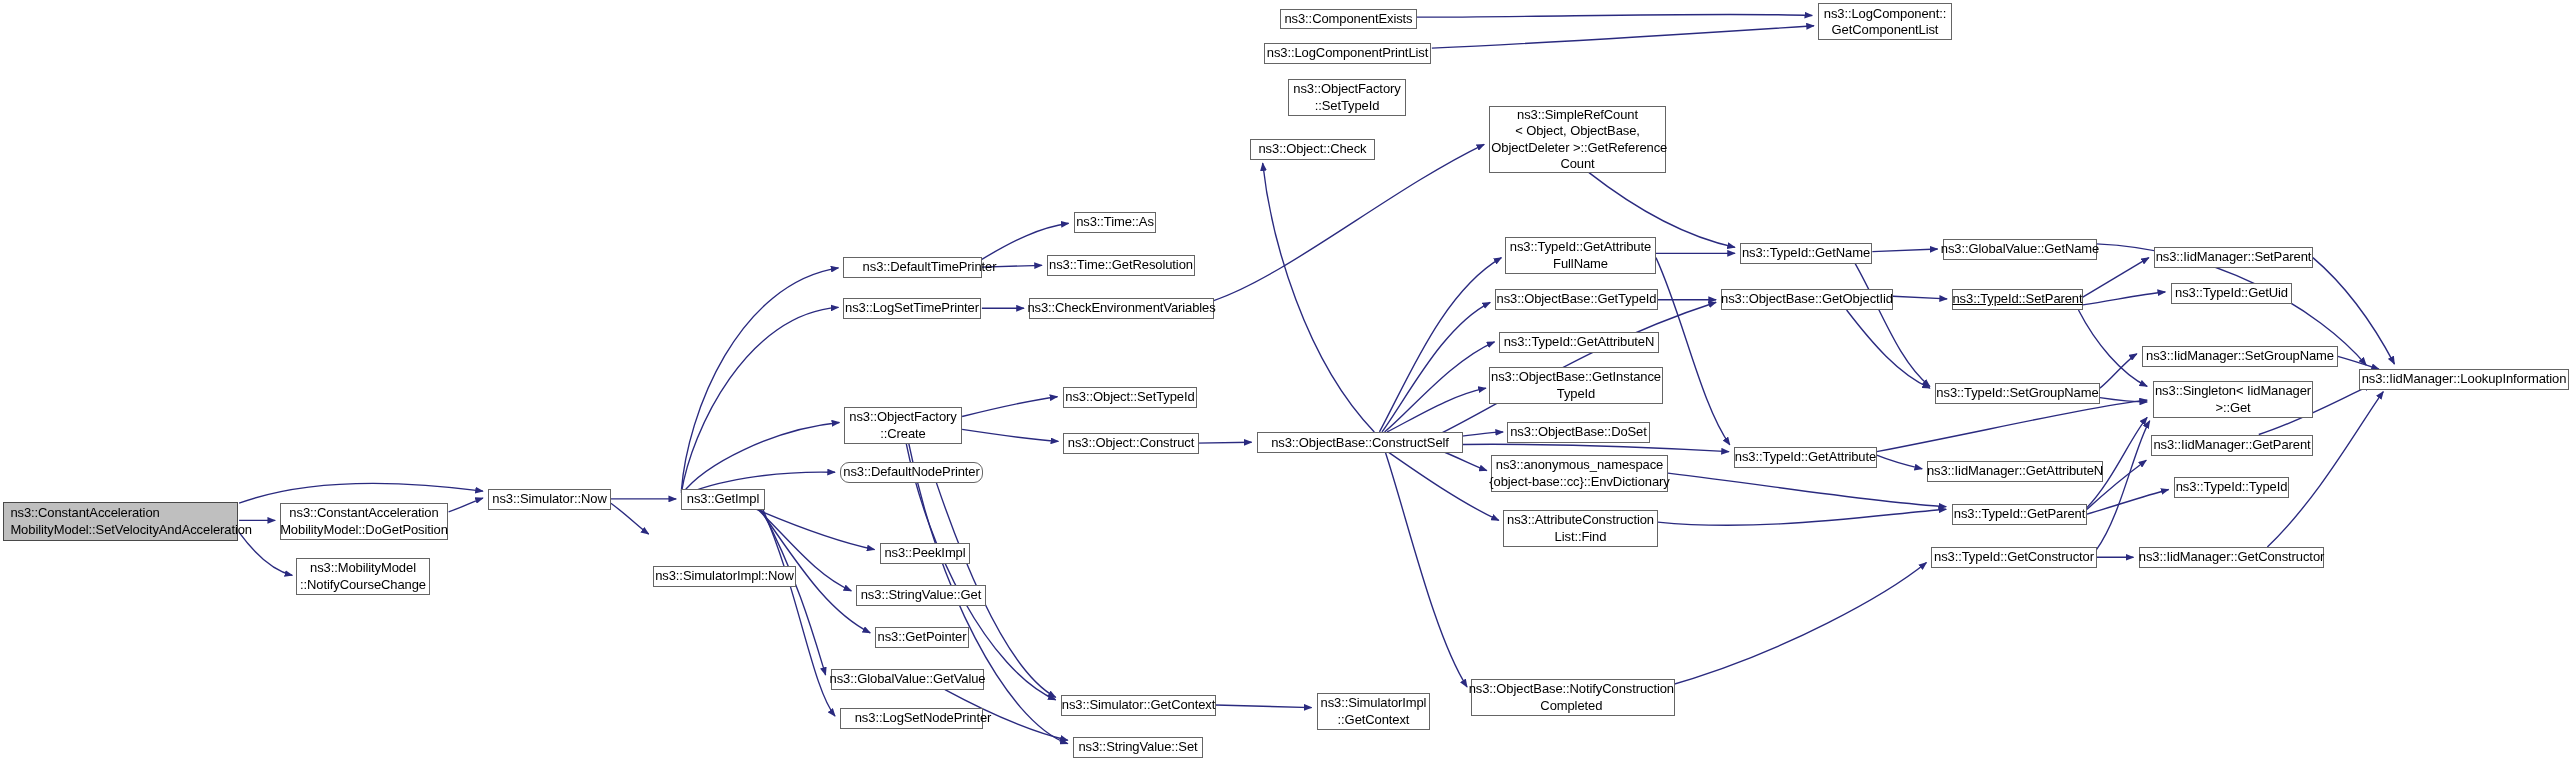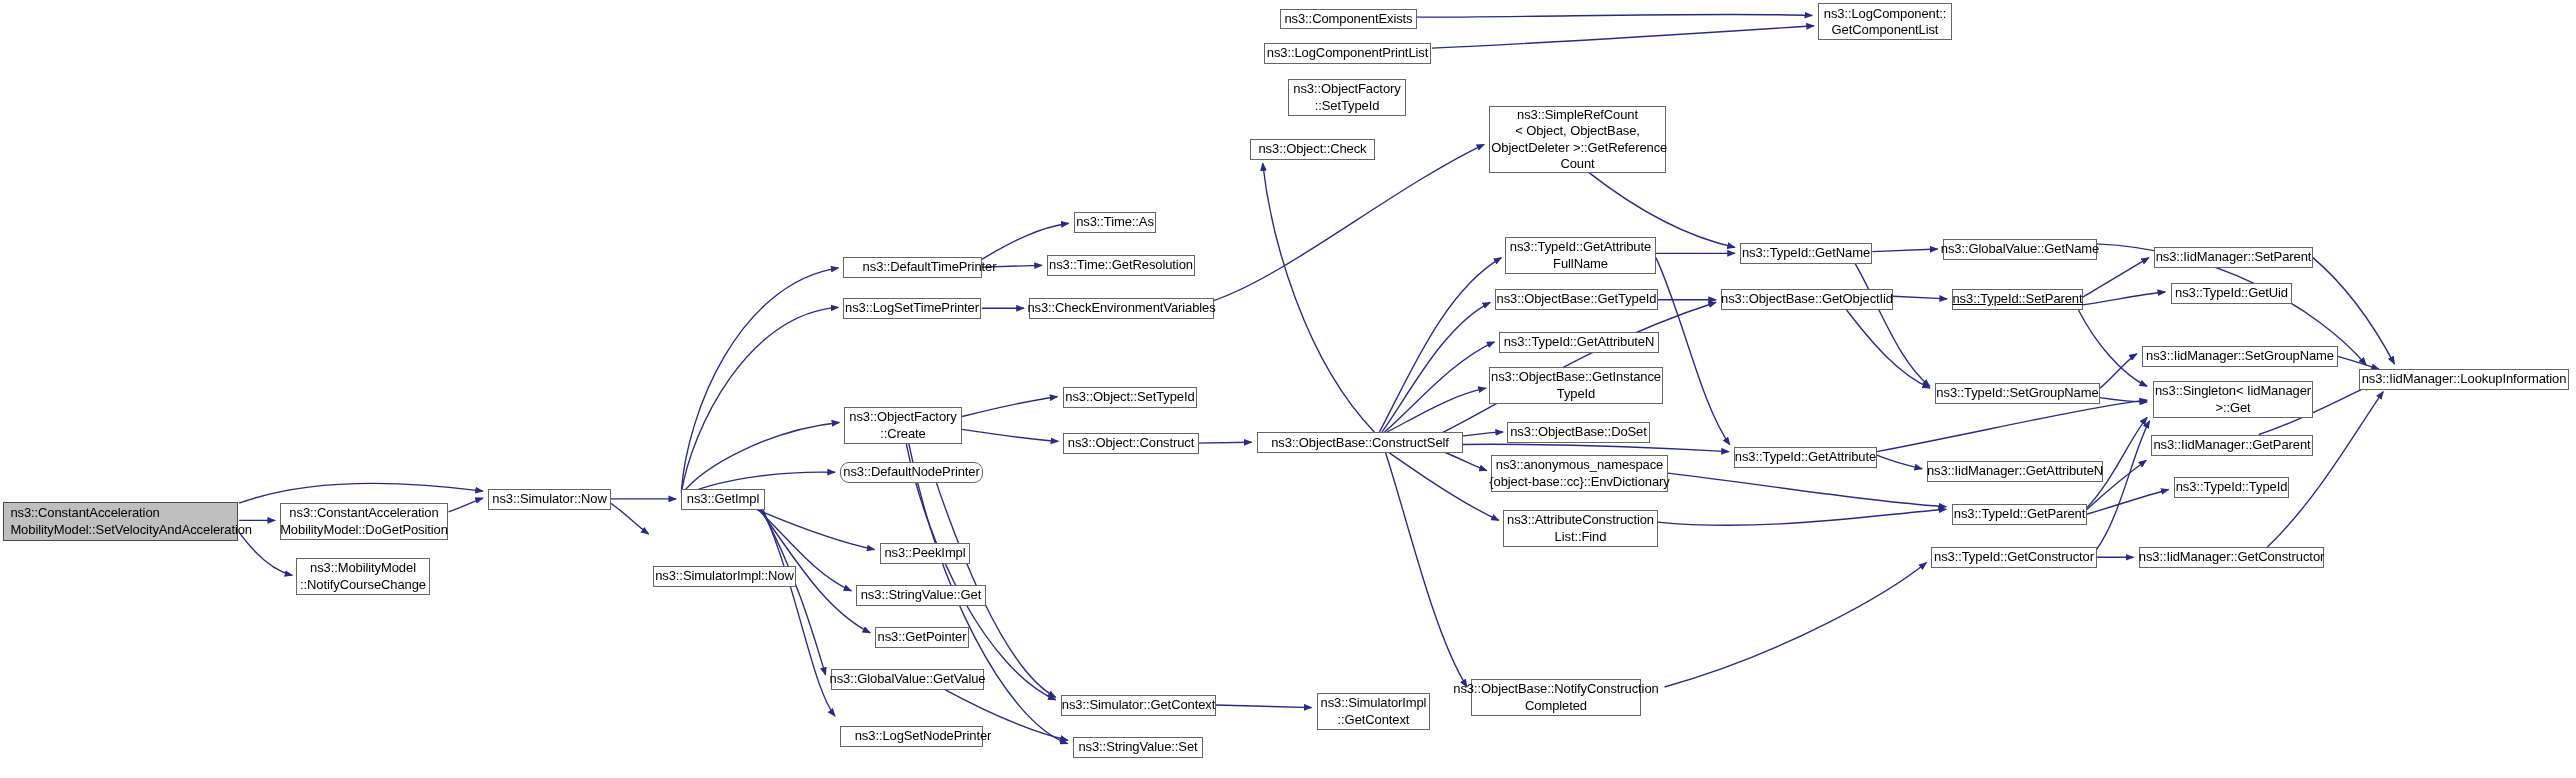--- a/index.html
+++ b/index.html
@@ -136,21 +136,21 @@
       <div class="node" style="left: 681px; top: 489px; width: 84px; height: 20.6px;"><span class="lbl">ns3::GetImpl</span></div>
       <div class="node" style="left: 843px; top: 257px; width: 139px; height: 20.6px; padding-left: 34px;"><span class="lbl">ns3::DefaultTimePrinter</span></div>
       <div class="node" style="left: 843px; top: 298px; width: 138px; height: 20.6px;"><span class="lbl">ns3::LogSetTimePrinter</span></div>
       <div class="node" style="left: 844px; top: 407px; width: 118px; height: 37px;"><span class="lbl">ns3::ObjectFactory
 ::Create</span></div>
       <div class="node" style="left: 840px; top: 462px; width: 143px; height: 20.6px; border-radius: 9px;"><span class="lbl">ns3::DefaultNodePrinter</span></div>
       <div class="node" style="left: 880px; top: 543px; width: 90px; height: 20.6px;"><span class="lbl">ns3::PeekImpl</span></div>
       <div class="node" style="left: 856px; top: 585px; width: 130px; height: 20.6px;"><span class="lbl">ns3::StringValue::Get</span></div>
       <div class="node" style="left: 875px; top: 627px; width: 94px; height: 20.6px;"><span class="lbl">ns3::GetPointer</span></div>
       <div class="node" style="left: 831px; top: 669px; width: 153px; height: 20.6px;"><span class="lbl">ns3::GlobalValue::GetValue</span></div>
-      <div class="node" style="left: 840px; top: 726px; width: 143px; height: 20.6px; padding-left: 23px;"><span class="lbl">ns3::LogSetNodePrinter</span></div>
+      <div class="node" style="left: 840px; top: 708px; width: 143px; height: 20.6px; padding-left: 23px;"><span class="lbl">ns3::LogSetNodePrinter</span></div>
       <div class="node" style="left: 1074px; top: 212px; width: 82px; height: 20.6px;"><span class="lbl">ns3::Time::As</span></div>
       <div class="node" style="left: 1047px; top: 255px; width: 148px; height: 20.6px;"><span class="lbl">ns3::Time::GetResolution</span></div>
       <div class="node" style="left: 1029px; top: 298px; width: 185px; height: 20.6px;"><span class="lbl">ns3::CheckEnvironmentVariables</span></div>
       <div class="node" style="left: 1063px; top: 387px; width: 134px; height: 20.6px;"><span class="lbl">ns3::Object::SetTypeId</span></div>
       <div class="node" style="left: 1063px; top: 433px; width: 136px; height: 20.6px; text-align: center;"><span class="lbl">ns3::Object::Construct</span></div>
       <div class="node" style="left: 1061px; top: 695px; width: 155px; height: 20.6px;"><span class="lbl">ns3::Simulator::GetContext</span></div>
       <div class="node" style="left: 1073px; top: 737px; width: 130px; height: 20.6px;"><span class="lbl">ns3::StringValue::Set</span></div>
       <div class="node" style="left: 1280px; top: 8.6px; width: 137px; height: 20.6px;"><span class="lbl">ns3::ComponentExists</span></div>
       <div class="node" style="left: 1264px; top: 43px; width: 167px; height: 20.6px;"><span class="lbl">ns3::LogComponentPrintList</span></div>
       <div class="node" style="left: 1288px; top: 79px; width: 118px; height: 37px;"><span class="lbl">ns3::ObjectFactory
@@ -167,21 +167,21 @@
 FullName</span></div>
       <div class="node" style="left: 1495px; top: 289px; width: 163px; height: 20.6px;"><span class="lbl">ns3::ObjectBase::GetTypeId</span></div>
       <div class="node" style="left: 1499px; top: 332px; width: 160px; height: 20.6px;"><span class="lbl">ns3::TypeId::GetAttributeN</span></div>
       <div class="node" style="left: 1489px; top: 367px; width: 174px; height: 37px;"><span class="lbl">ns3::ObjectBase::GetInstance
 TypeId</span></div>
       <div class="node" style="left: 1507px; top: 422px; width: 143px; height: 20.6px;"><span class="lbl">ns3::ObjectBase::DoSet</span></div>
       <div class="node" style="left: 1491px; top: 455px; width: 177px; height: 37px;"><span class="lbl">ns3::anonymous_namespace
 {object-base::cc}::EnvDictionary</span></div>
       <div class="node" style="left: 1503px; top: 510px; width: 155px; height: 37px;"><span class="lbl">ns3::AttributeConstruction
 List::Find</span></div>
-      <div class="node" style="left: 1471px; top: 679px; width: 170px; height: 37px;"><span class="lbl">ns3::ObjectBase::NotifyConstruction
+      <div class="node" style="left: 1471px; top: 679px; width: 204px; height: 37px; justify-content: flex-end;"><span class="lbl">ns3::ObjectBase::NotifyConstruction
 Completed</span></div>
       <div class="node" style="left: 1740px; top: 243px; width: 132px; height: 20.6px;"><span class="lbl">ns3::TypeId::GetName</span></div>
       <div class="node" style="left: 1721px; top: 289px; width: 172px; height: 20.6px;"><span class="lbl">ns3::ObjectBase::GetObjectIid</span></div>
       <div class="node" style="left: 1734px; top: 447px; width: 143px; height: 20.6px;"><span class="lbl">ns3::TypeId::GetAttribute</span></div>
       <div class="node" style="left: 1943px; top: 239px; width: 154px; height: 20.6px;"><span class="lbl">ns3::GlobalValue::GetName</span></div>
       <div class="node" style="left: 1952px; top: 289px; width: 131px; height: 20.6px; text-decoration: underline;"><span class="lbl">ns3::TypeId::SetParent</span></div>
       <div class="node" style="left: 1935px; top: 383px; width: 165px; height: 20.6px;"><span class="lbl">ns3::TypeId::SetGroupName</span></div>
       <div class="node" style="left: 1927px; top: 461px; width: 176px; height: 20.6px;"><span class="lbl">ns3::IidManager::GetAttributeN</span></div>
       <div class="node" style="left: 1952px; top: 504px; width: 135px; height: 20.6px;"><span class="lbl">ns3::TypeId::GetParent</span></div>
       <div class="node" style="left: 1931px; top: 547px; width: 166px; height: 20.6px;"><span class="lbl">ns3::TypeId::GetConstructor</span></div>

